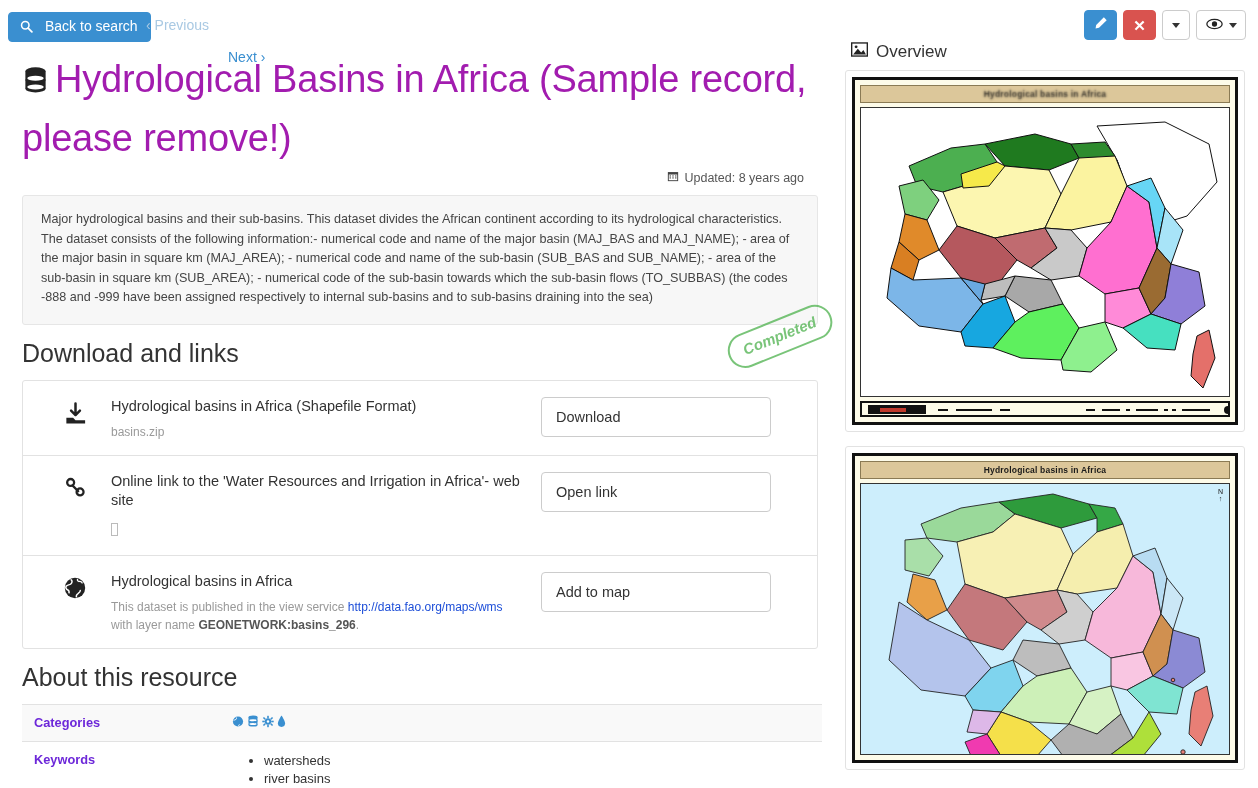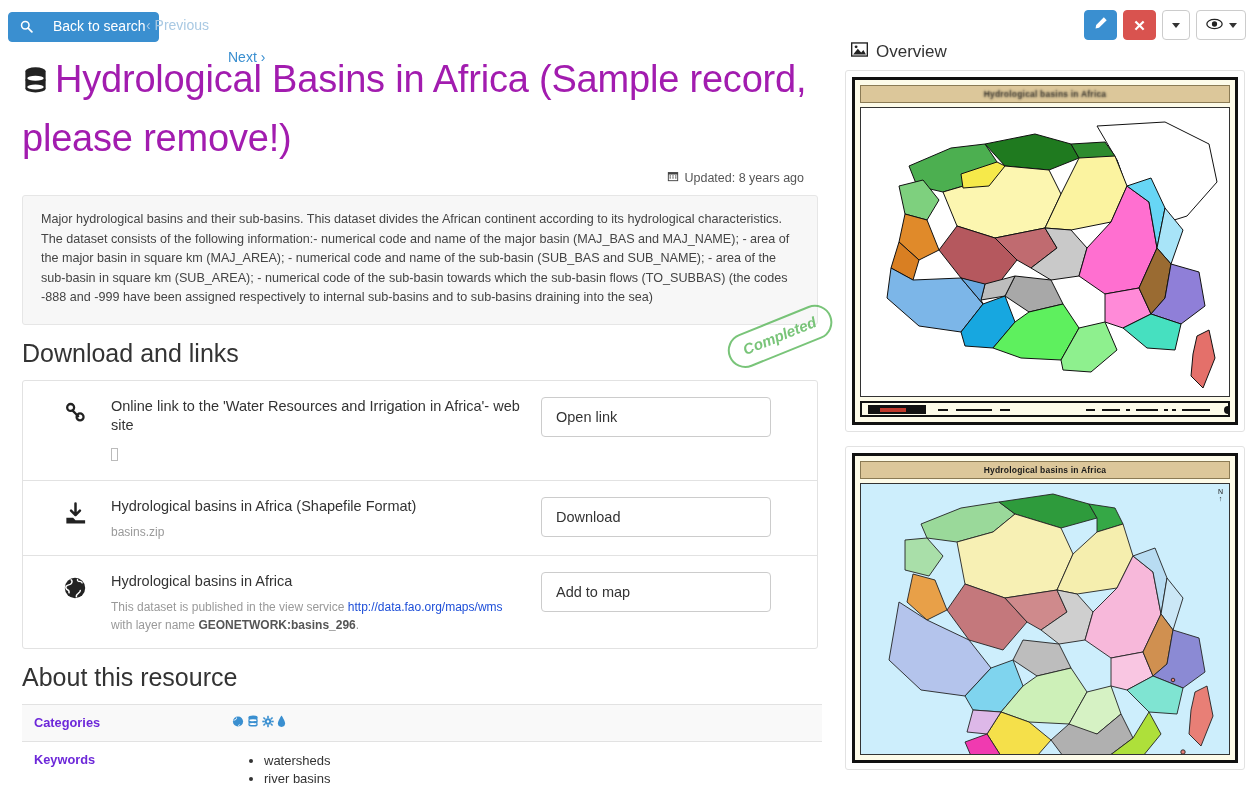--- a/index.html
+++ b/index.html
@@ -13,21 +13,21 @@
   }
   .page { position: relative; width: 1258px; height: 788px; }
 
   
   .topbar { position: absolute; left: 0; top: 0; width: 1258px; height: 46px; }
   .btn-back {
     position: absolute; left: 8px; top: 12px;
     background: #3a8fd0; color: #fff; border: 1px solid #3a8fd0;
     border-radius: 4px; padding: 6px 12px 7px 11px;
     font-size: 14px; line-height: 15px; cursor: pointer;
-    display: flex; align-items: center; gap: 20px;
+    display: flex; align-items: center; gap: 12px;
   }
   .btn-back svg { display: block; }
   .nav-prev, .nav-next {
     position: absolute; top: 17px; font-size: 14px; cursor: pointer; white-space: nowrap;
   }
   .nav-prev { left: 146px; color: #a9c9e3; }
   .nav-next { left: 228px; color: #3a8fd0; margin-top: 32px; }
 
   .actions { position: absolute; right: 12px; top: 10px; display: flex; gap: 6px; }
   .abtn {
@@ -218,48 +218,48 @@
       <div class="stamp">Completed</div>
     </div>
 
     <h2 class="sec">Download and links</h2>
 
     <div class="links">
 
       <div class="linkrow">
         <div class="linkicon">
           <svg width="25" height="25" viewBox="0 0 26 26">
+            <path d="M13 2.5 v10.5 M8.4 10 L13 14.6 L17.6 10" stroke="#222" stroke-width="2.6" fill="none" stroke-linecap="round" stroke-linejoin="round"></path>
+            <path d="M3.5 17.5 h7 l2.5 2.6 h10 v3.2 h-19.5 z" fill="#222"></path>
+          </svg>
+        </div>
+        <div class="linkbody">
+          <div class="linkttl">Hydrological basins in Africa (Shapefile Format)</div>
+          <div class="linksub">basins.zip</div>
+        </div>
+        <div class="linkbtn">Download</div>
+      </div>
+
+      <div class="linkrow">
+        <div class="linkicon">
+          <svg width="25" height="25" viewBox="0 0 26 26">
             <g stroke="#222" stroke-width="2.4" fill="none" stroke-linecap="round">
               <path d="M10.5 4.2 A3.6 3.6 0 1 1 5.4 9.3 A3.6 3.6 0 1 1 10.5 4.2 Z"></path>
               <path d="M20.3 14 A3.6 3.6 0 1 1 15.2 19.1 A3.6 3.6 0 1 1 20.3 14 Z"></path>
               <line x1="9.8" y1="9.8" x2="15.8" y2="15.8"></line>
             </g>
           </svg>
         </div>
         <div class="linkbody">
           <div class="linkttl wrapbreak">Online link to the 'Water Resources and Irrigation in Africa'- website</div>
           <div class="linksub">
             <span class="tofu"></span>
           </div>
         </div>
         <div class="linkbtn">Open link</div>
-      </div>
-
-      <div class="linkrow">
-        <div class="linkicon">
-          <svg width="25" height="25" viewBox="0 0 26 26">
-            <path d="M13 2.5 v10.5 M8.4 10 L13 14.6 L17.6 10" stroke="#222" stroke-width="2.6" fill="none" stroke-linecap="round" stroke-linejoin="round"></path>
-            <path d="M3.5 17.5 h7 l2.5 2.6 h10 v3.2 h-19.5 z" fill="#222"></path>
-          </svg>
-        </div>
-        <div class="linkbody">
-          <div class="linkttl">Hydrological basins in Africa (Shapefile Format)</div>
-          <div class="linksub">basins.zip</div>
-        </div>
-        <div class="linkbtn">Download</div>
       </div>
 
       <div class="linkrow">
         <div class="linkicon">
           <svg width="24" height="24" viewBox="0 0 24 24">
             <circle cx="12" cy="12" r="10.2" fill="#222"></circle>
             <path d="M7.6 3.4 c2.4 1.2 1.4 3.6 .2 4.6 c-1.5 1.2 -3.4 .6 -4.6 2.2 c-1 1.3 .2 3.4 1.6 3.8 c1.6 .5 1.4 2.2 1.2 3.4" fill="none" stroke="#fff" stroke-width="1.5"></path>
             <path d="M14.6 3 c-.6 1.6 .6 2.6 1.8 2.4 c1.3 -.2 2.6 .6 3 2" fill="none" stroke="#fff" stroke-width="1.4"></path>
             <path d="M13.4 21.4 c-.4 -1.6 .4 -3 1.6 -3.8 c1.4 -1 2.6 -2.2 2.4 -3.8" fill="none" stroke="#fff" stroke-width="1.4"></path>
           </svg>

